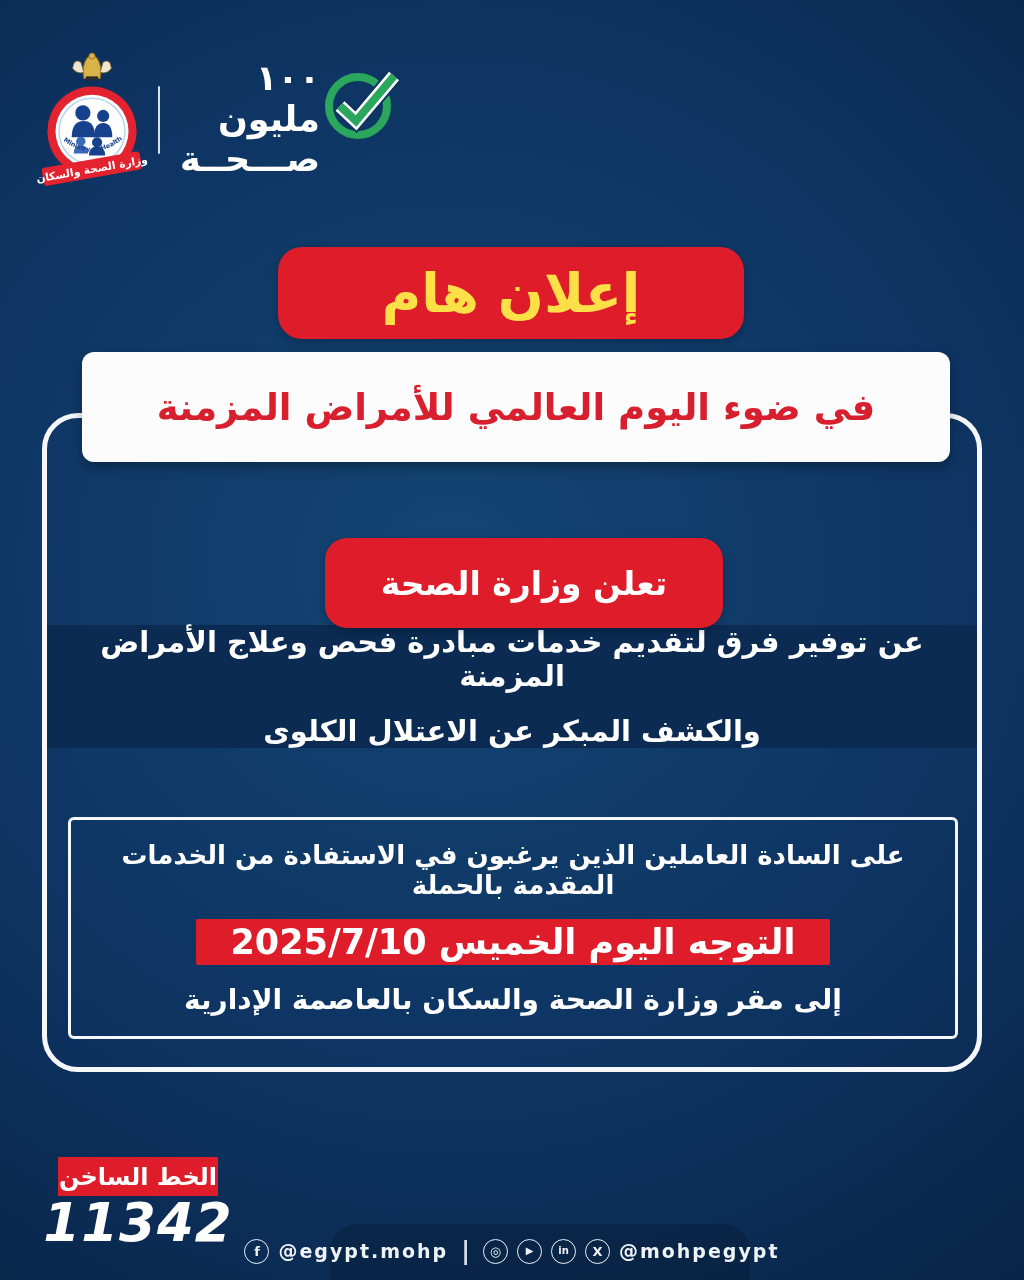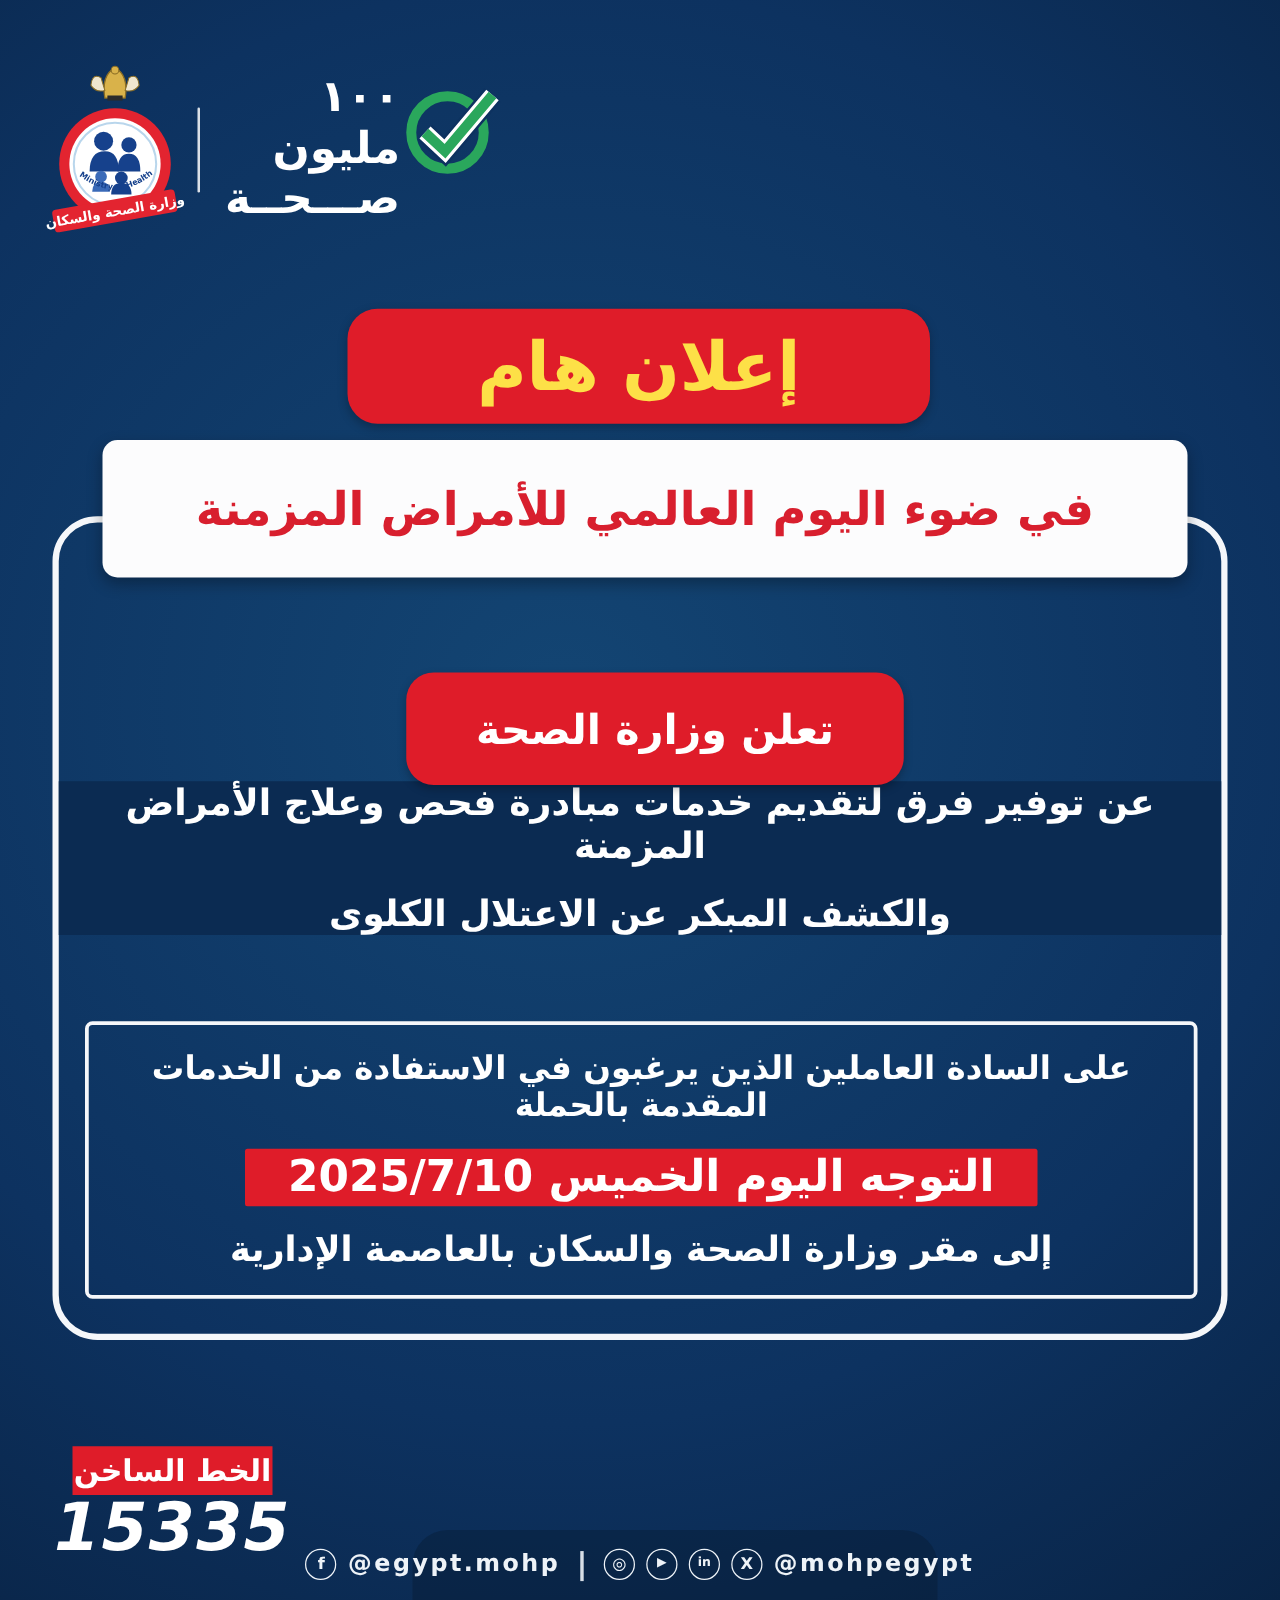--- a/index.html
+++ b/index.html
@@ -188,21 +188,21 @@
     <div class="inner-line l1" dir="rtl">على السادة العاملين الذين يرغبون في الاستفادة من الخدمات المقدمة بالحملة</div>
     <div class="highlight-bar">
       <span dir="rtl">التوجه اليوم الخميس 2025/7/10</span>
     </div>
     <div class="inner-line l2" dir="rtl">إلى مقر وزارة الصحة والسكان بالعاصمة الإدارية</div>
   </div>
 
   <div class="abs hotline-label">
     <span dir="rtl">الخط الساخن</span>
   </div>
-  <div class="abs hotline-number">15335</div>
+  <div class="abs hotline-number">11342</div>
 
 
   <div class="abs social-band"></div>
   <div class="abs social-row">
     <span class="soc-circle">f</span>
     <span class="soc-handle">@egypt.mohp</span>
     <span class="soc-div">|</span>
     <span class="soc-circle">◎</span>
     <span class="soc-circle small">▶</span>
     <span class="soc-circle small">in</span>

